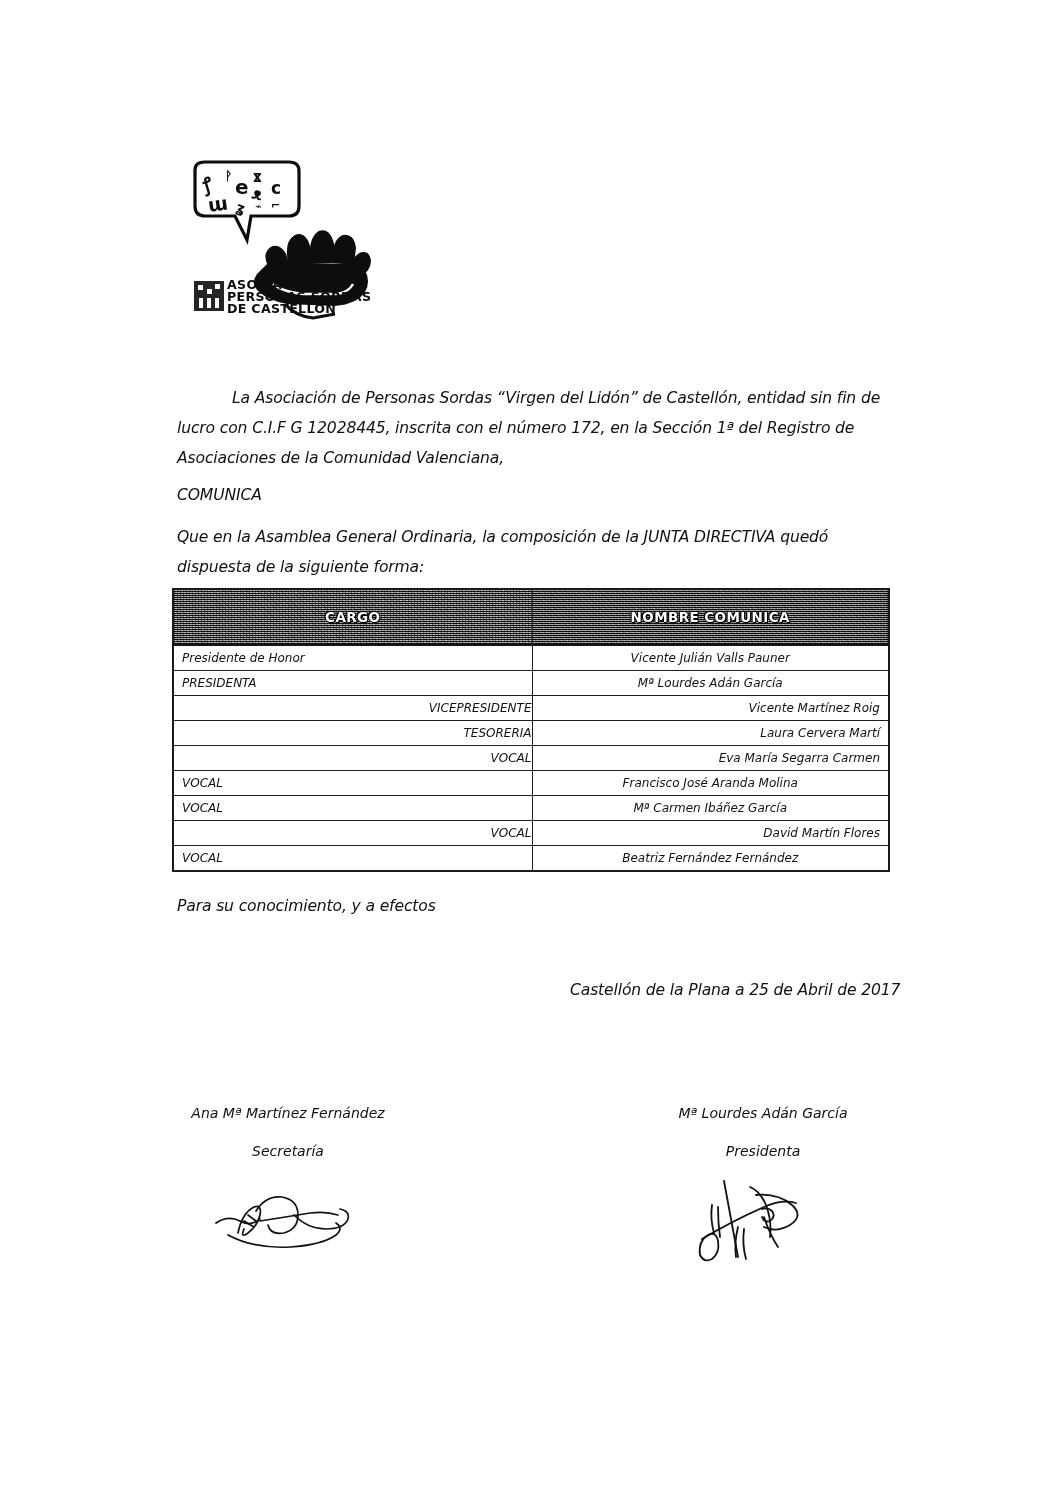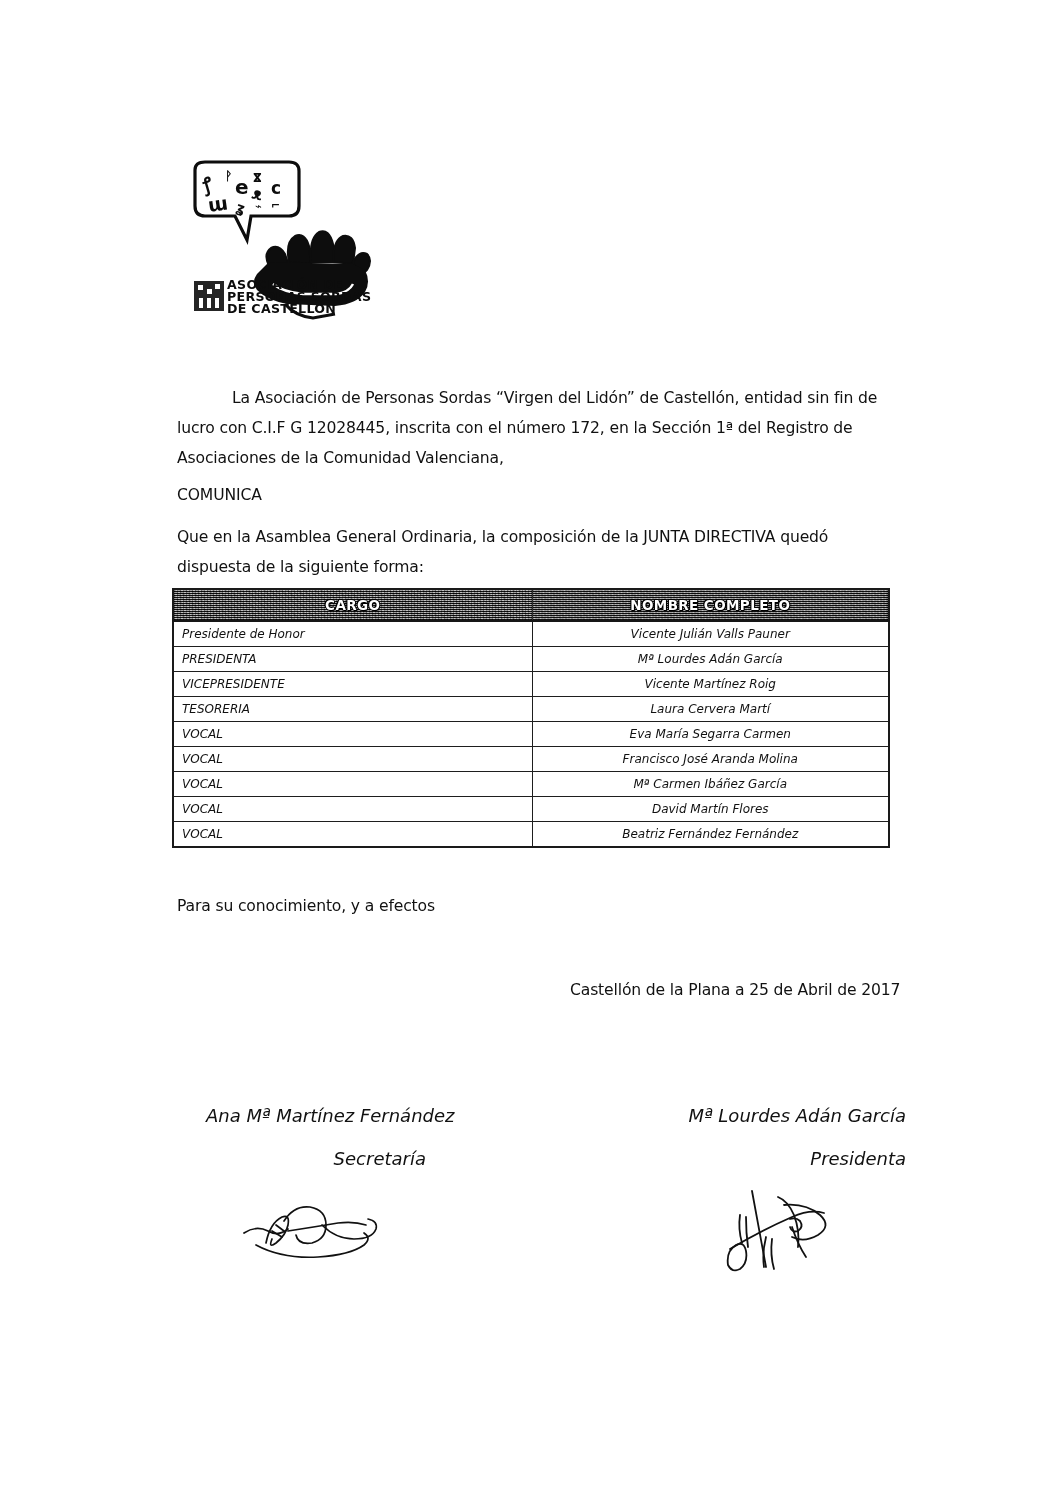--- a/index.html
+++ b/index.html
@@ -25,20 +25,21 @@
     top: 158px;
     width: 190px;
     height: 172px;
   }
   #logo-svg { display: block; }
 
   
   .doc-text {
     position: absolute;
     font-family: "DejaVu Sans", sans-serif;
+    font-style: italic;
     font-size: 15.6px;
     line-height: 30px;
     letter-spacing: -0.15px;
     color: #111;
     -webkit-font-smoothing: none;
   }
 
   #para-intro {
     left: 177px;
     top: 383px;
@@ -79,21 +80,21 @@
     width: 716px;
     border-collapse: collapse;
     table-layout: fixed;
     border: 2px solid #1a1a1a;
   }
   #junta-table col.c-cargo { width: 359px; }
   #junta-table col.c-nombre { width: 357px; }
 
   #junta-table thead th {
     height: 22px;
-    padding: 4px;
+    padding: 16px;
     margin: 0;
     color: #ffffff;
     font-family: "DejaVu Sans", sans-serif;
     font-weight: bold;
     font-style: normal;
     font-size: 13.5px;
     letter-spacing: 0.4px;
     text-align: center;
     vertical-align: middle;
     border-bottom: 2px solid #161616;
@@ -129,31 +130,30 @@
   }
   #junta-table tbody td.cell-cargo {
     text-align: left;
     border-right: 1.4px solid #1e1e1e;
   }
   #junta-table tbody td.cell-nombre {
     text-align: center;
     padding: 0 8px;
   }
   
-  #junta-table tbody tr.dashy td { border-bottom-style: dashed; }
+  #junta-table tbody tr.dashy td { border-bottom-style: dashed; text-align: right; }
 
   
   .sig-col {
     position: absolute;
     font-family: "DejaVu Sans", sans-serif;
     font-style: italic;
-    font-size: 18px;
+    font-size: 14px;
     color: #111;
-    text-align: right;
-    margin-left: 28px;
+    text-align: center;
   }
   #sig-left  { left: 178px; top: 1105px; width: 220px; }
   #sig-right { left: 648px; top: 1105px; width: 230px; }
   .sig-name { white-space: nowrap; }
   .sig-role { margin-top: 22px; }
   .sig-mark { margin-top: 12px; height: 100px; }
   .sig-mark svg { display: block; margin: 0 auto; }
 </style>
 </head>
 <body>
@@ -217,21 +217,21 @@
     <colgroup>
       <col class="c-cargo">
       <col class="c-nombre">
     </colgroup>
     <thead>
       <tr>
         <th class="th-cargo">
           <span class="th-label">CARGO</span>
         </th>
         <th class="th-nombre">
-          <span class="th-label">NOMBRE COMPLETO</span>
+          <span class="th-label">NOMBRE COMUNICA</span>
         </th>
       </tr>
     </thead>
     <tbody>
       <tr>
         <td class="cell-cargo">Presidente de Honor</td>
         <td class="cell-nombre">Vicente Julián Valls Pauner</td>
       </tr>
       <tr>
         <td class="cell-cargo">PRESIDENTA</td>

